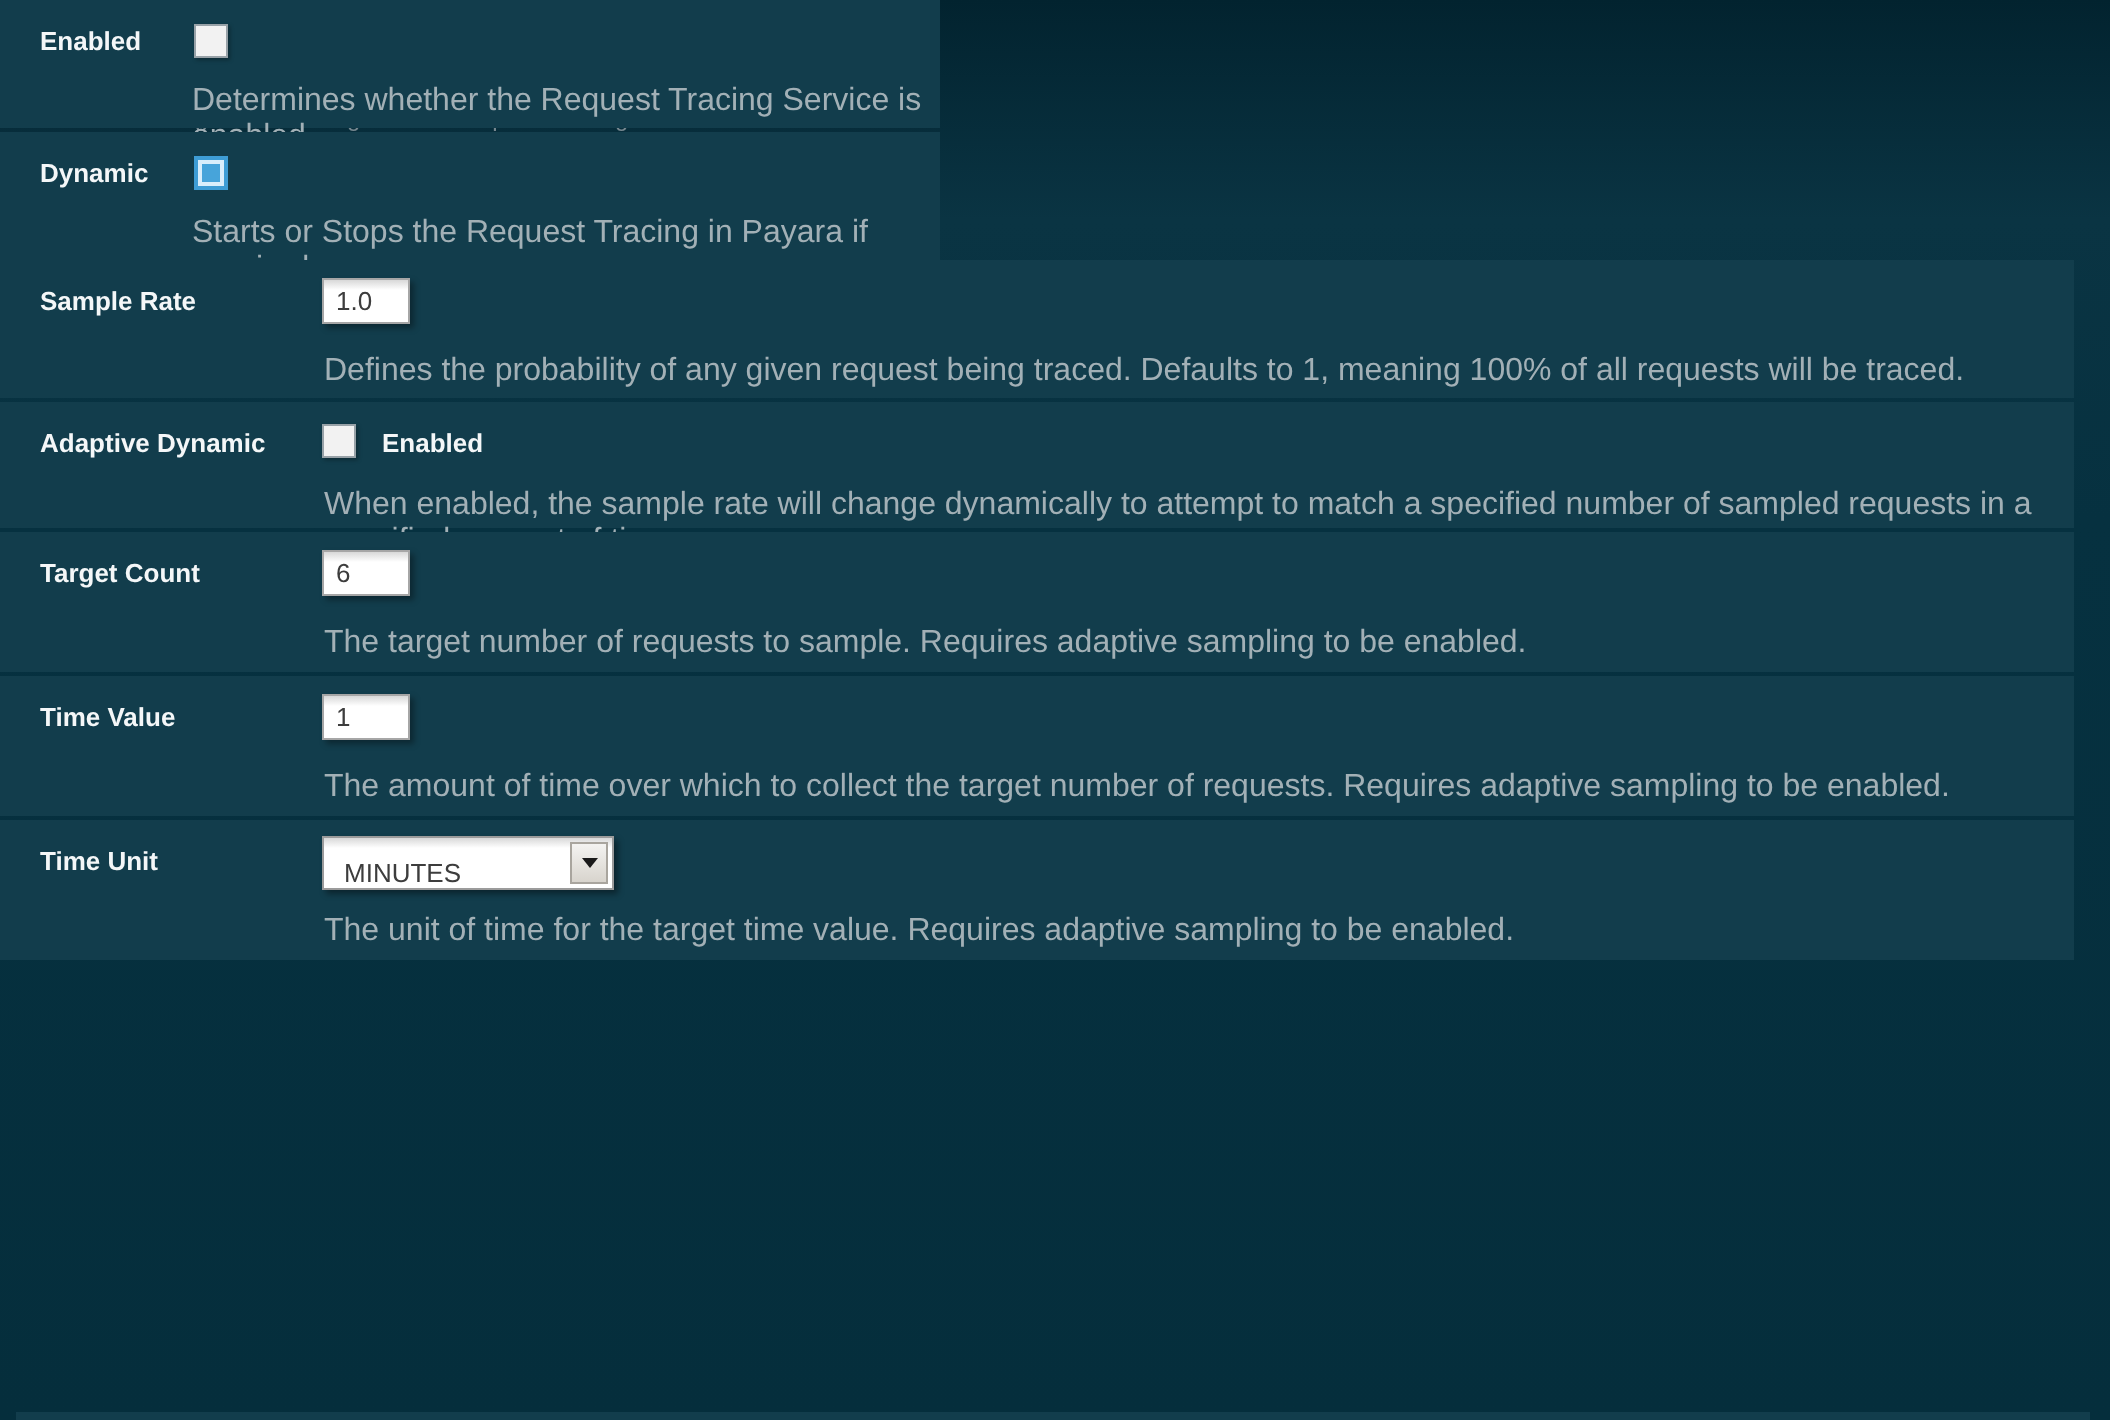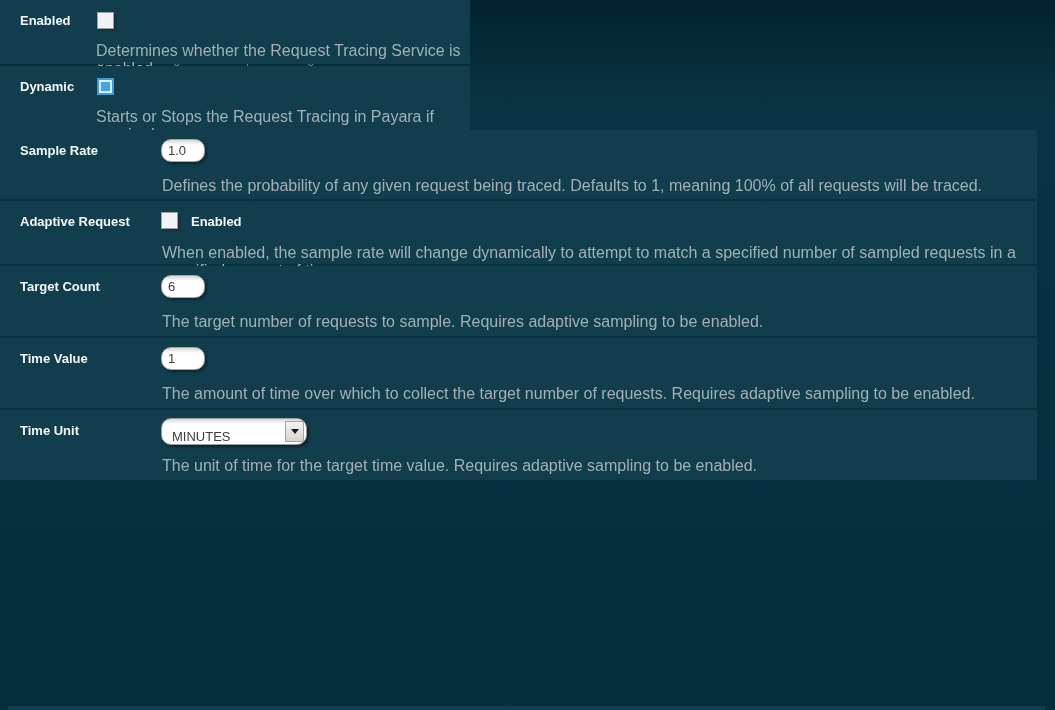--- a/index.html
+++ b/index.html
@@ -38,21 +38,21 @@
   .general-panel .desc { left:96px; top:42px; }
 
   .section-heading {
     position:absolute; left:8px; top:319px;
     font-size:14px; font-weight:bold; color:#ffffff;
   }
   .sampling-panel { left:8px; top:346px; width:1037px; }
   .sampling-panel .row { height:70px; }
   .sampling-panel .row.r2 { height:63px; }
   .sampling-panel .row.r1 { height:69px; }
-  .sampling-panel .control { position:absolute; left:161px; top:9px;border-radius:10px; }
+  .sampling-panel .control { position:absolute; left:161px; top:9px; }
   .sampling-panel .desc { left:162px; top:47px; }
   .sampling-panel .row.r2 .desc { top:43px; }
 
   .checkbox {
     width:17px; height:17px;
     background:#f2f2f2;
     border:1px solid #98a2a8;
     box-shadow: 1px 1px 2px rgba(0,0,0,0.3);
     display:inline-block; vertical-align:middle;
   }
@@ -133,21 +133,21 @@
 
 <div class="rows-panel sampling-panel">
 
   <div class="row r1">
     <span class="label">Sample Rate</span>
     <input class="text-input control" type="text" value="1.0" style="">
     <div class="desc">Defines the probability of any given request being traced. Defaults to 1, meaning 100% of all requests will be traced.</div>
   </div>
 
   <div class="row r2">
-    <span class="label">Adaptive Request</span>
+    <span class="label">Adaptive Dynamic</span>
     <div class="control cb-wrap" style="top:11px;">
       <div class="checkbox"></div>
       <span class="inline-cb-label">Enabled</span>
     </div>
     <div class="desc">When enabled, the sample rate will change dynamically to attempt to match a specified number of sampled requests in a specified amount of time.</div>
   </div>
 
   <div class="row">
     <span class="label">Target Count</span>
     <input class="text-input control" type="text" value="6" style="">

